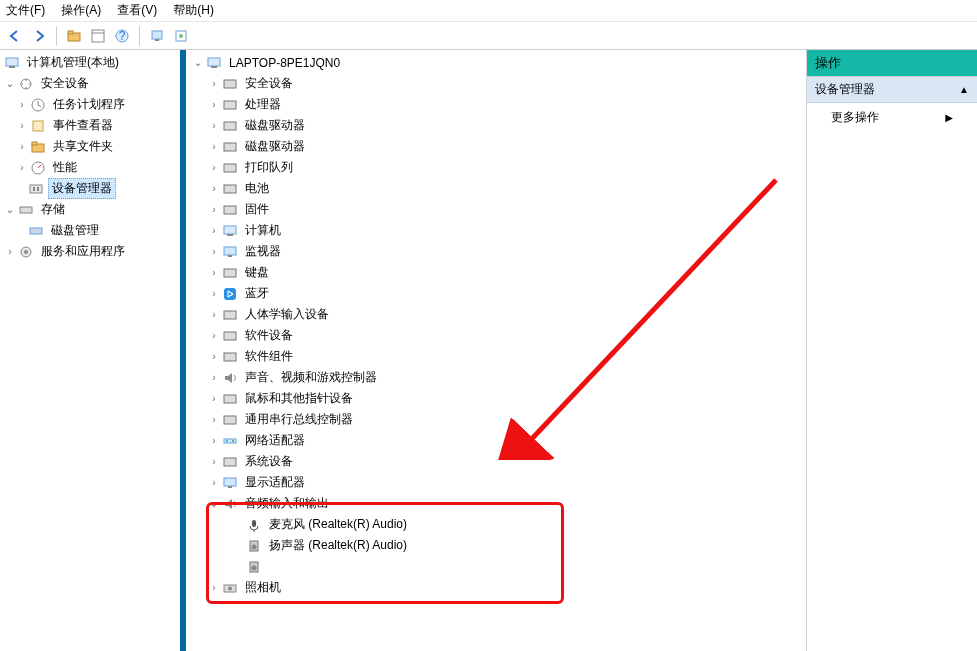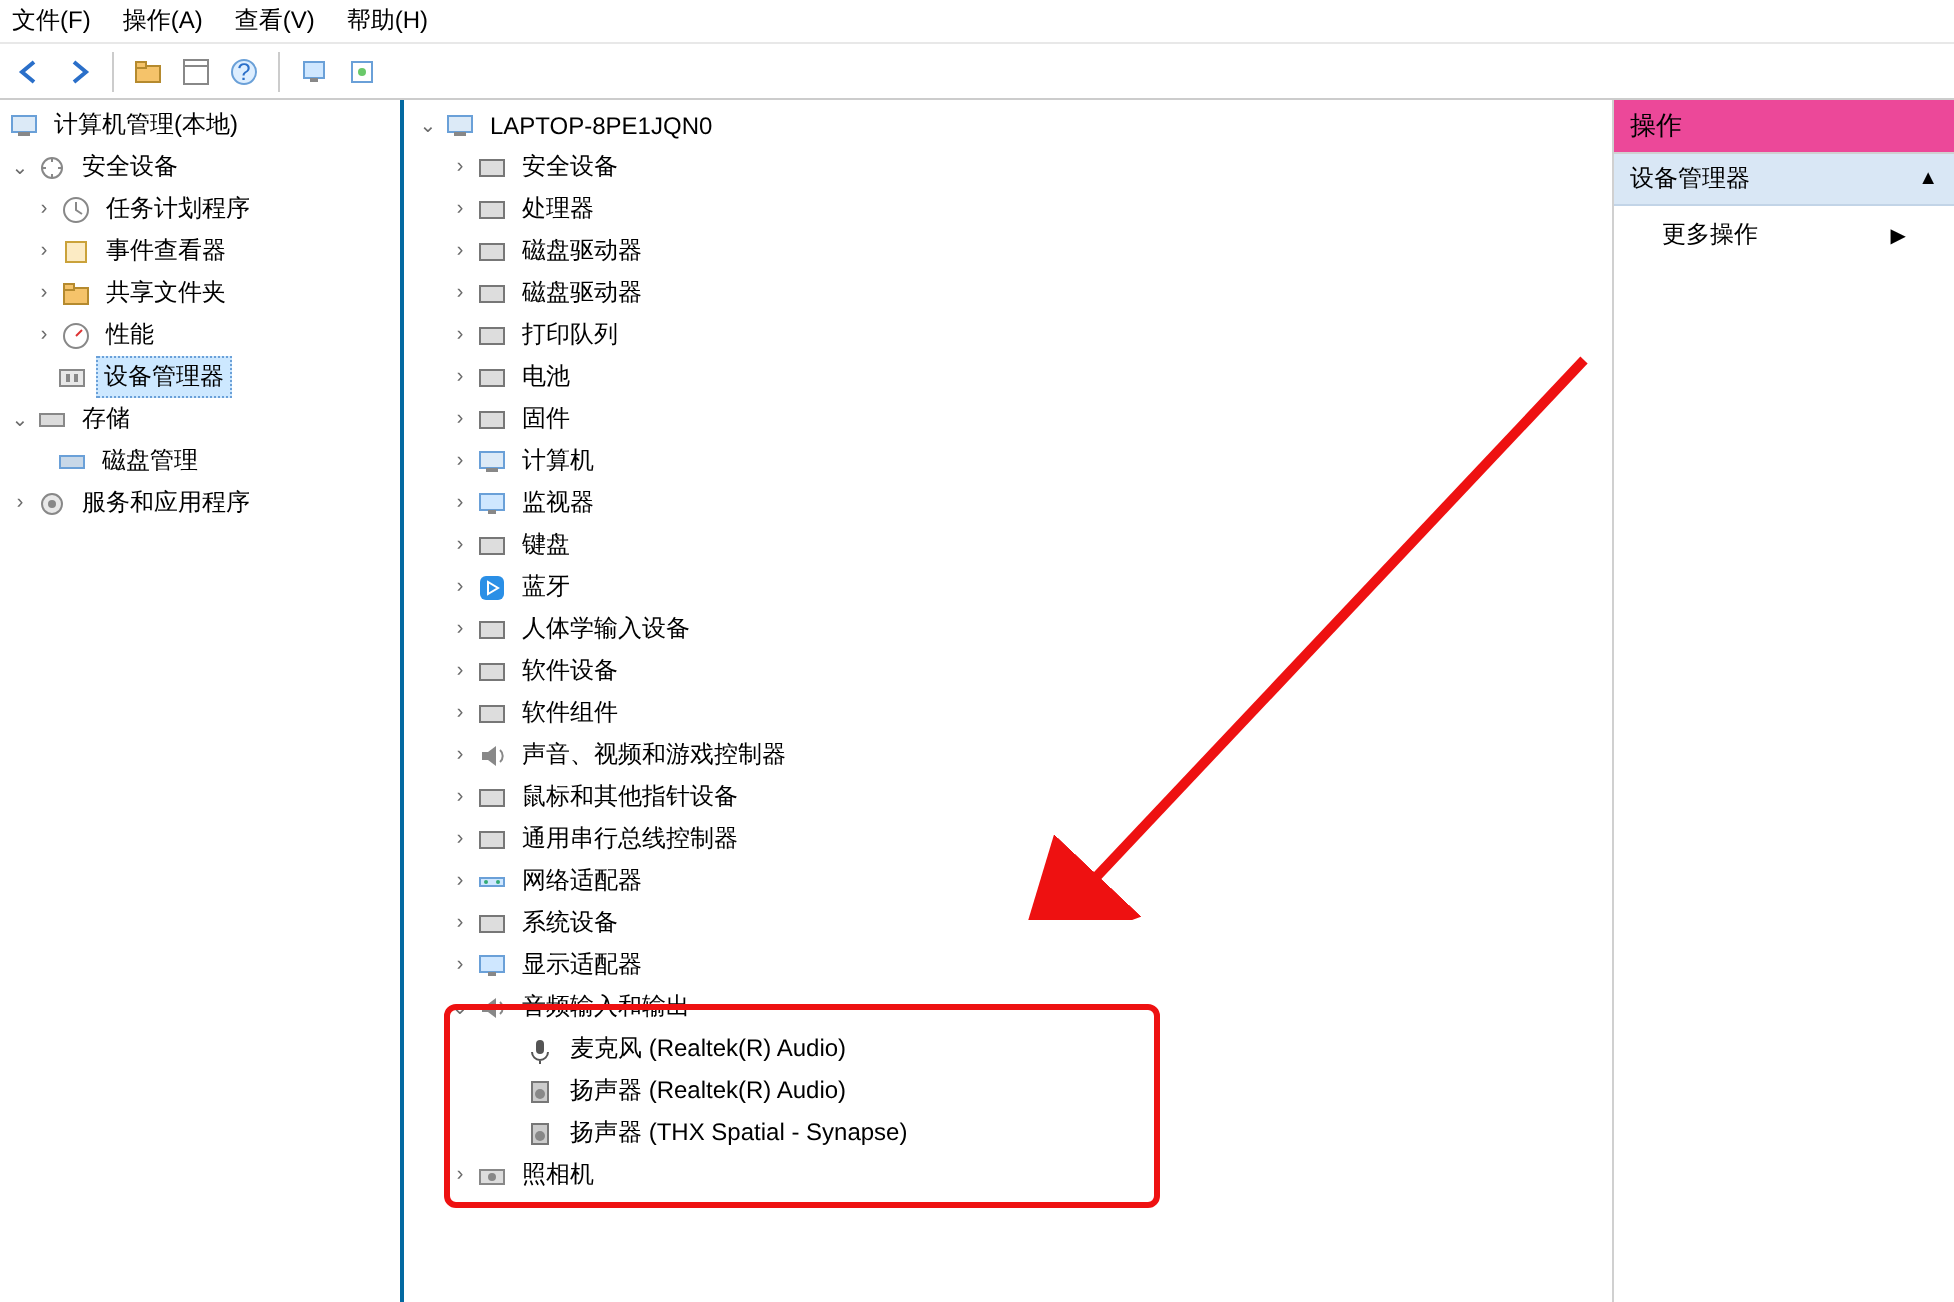--- a/index.html
+++ b/index.html
@@ -3,32 +3,32 @@
 <meta charset="utf-8">
 <style>
   * { box-sizing: border-box; margin: 0; padding: 0; font-family: "Microsoft YaHei", "SimSun", sans-serif; font-size: 12px; }
   body { background: #fff; width: 977px; height: 651px; display: flex; flex-direction: column; overflow: hidden; position: relative; }
   .menubar { display: flex; align-items: center; height: 22px; padding: 0 6px; gap: 16px; border-bottom: 1px solid #e8e8e8; }
   .menubar span { cursor: default; text-align: right; }
   .toolbar { display: flex; align-items: center; height: 28px; padding: 0 4px; gap: 2px; border-bottom: 1px solid #ccc; }
   .tbtn { width: 22px; height: 22px; display: inline-flex; align-items: center; justify-content: center; border: 1px solid transparent; }
   .tsep { width: 1px; height: 20px; background: #ccc; margin: 0 4px; }
   .panes { flex: 1; display: flex; min-height: 0; }
-  .left-pane { width: 202px; border-right: 2px solid #0369a1; overflow: auto; padding: 2px 0; }
+  .left-pane { width: 186px; border-right: 6px solid #0369a1; overflow: auto; padding: 2px 0; }
   .center-pane { flex: 1; border-right: 1px solid #d0d0d0; overflow: auto; padding: 2px 0; position: relative; }
   .right-pane { width: 170px; display: flex; flex-direction: column; }
   .tree { list-style: none; }
   .tree-row { display: flex; align-items: center; height: 21px; padding-right: 4px; white-space: nowrap; }
   .twisty { width: 12px; height: 12px; display: inline-flex; align-items: center; justify-content: center; margin-right: 2px; cursor: pointer; font-size: 10px; color: #6b6b6b; }
   .twisty.none { visibility: hidden; }
   .node-icon { width: 16px; height: 16px; margin-right: 4px; display: inline-flex; align-items: center; justify-content: center; }
   .node-label { padding: 1px 3px; }
   .node-label.selected { background: #cde8ff; border: 1px dotted #6aa0d8; }
   .indent { display: inline-block; }
-  .right-header { background: #ec4899; border-bottom: 1px solid #d0d0d0; padding: 4px 8px; font-size: 13px; }
+  .right-header { background: #14b8a6; border-bottom: 1px solid #d0d0d0; padding: 4px 8px; font-size: 13px; }
   .right-sub { background: #d9e7f5; border-bottom: 1px solid #c2d4e7; padding: 4px 8px; display: flex; justify-content: space-between; align-items: center; }
   .right-item { padding: 6px 24px 6px 24px; display: flex; justify-content: space-between; align-items: center; }
   .arrow-up { font-size: 10px; }
   .arrow-right { font-size: 10px; }
   
   .redbox { position: absolute; border: 3px solid #e11; border-radius: 6px; pointer-events: none; }
   .redarrow { position: absolute; pointer-events: none; }
   
   svg { display: block; }
 </style>
@@ -454,21 +454,20 @@
         </li>
         <li class="tree-row">
           <span class="indent" style="width:46px"></span>
           <span class="twisty none">›</span>
           <span class="node-icon">
             <svg width="16" height="16">
               <rect x="4" y="3" width="8" height="10" fill="#ccc" stroke="#777"></rect>
               <circle cx="8" cy="9" r="2.5" fill="#888"></circle>
             </svg>
           </span>
-          <span class="node-label">扬声器 (THX Spatial - Synapse)</span>
         </li>
         <li class="tree-row">
           <span class="indent" style="width:22px"></span>
           <span class="twisty ">›</span>
           <span class="node-icon">
             <svg width="16" height="16">
               <rect x="2" y="5" width="12" height="7" fill="#ddd" stroke="#888"></rect>
               <circle cx="8" cy="8.5" r="2" fill="#888"></circle>
             </svg>
           </span>

